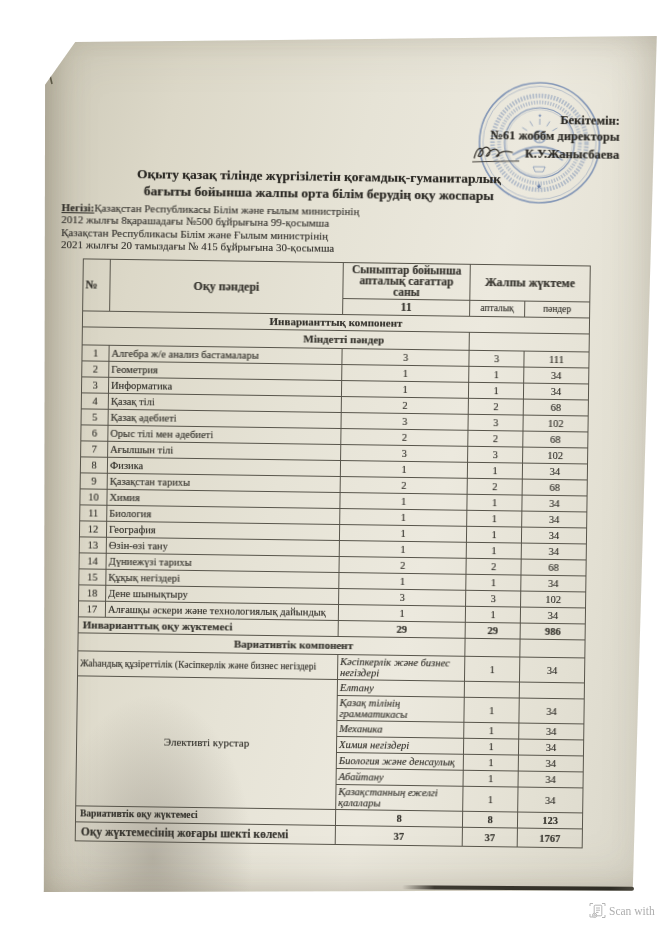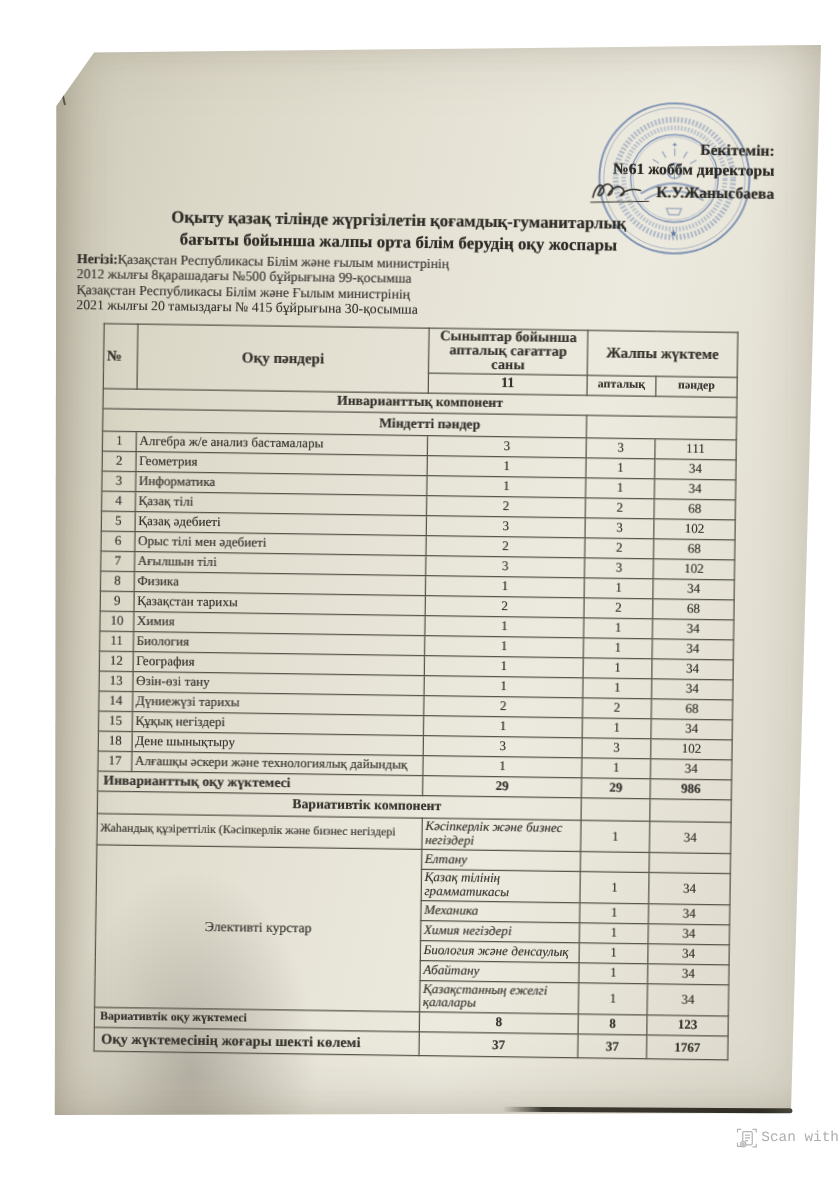--- a/index.html
+++ b/index.html
@@ -21,35 +21,35 @@
   .approval{position:absolute;right:38px;top:74px;text-align:right;font-weight:bold;
             font-size:12.5px;line-height:15.5px;color:#2c2a25;z-index:3;
             text-shadow:0 0 0.6px rgba(45,42,38,0.55);}
   .sig-row{display:flex;align-items:center;justify-content:flex-end;gap:2px;}
   .stamp{position:absolute;left:428px;top:34px;z-index:2;opacity:0.88;pointer-events:none;}
   .title{position:absolute;left:0;top:132px;width:556px;text-align:center;font-weight:bold;
          font-size:13.5px;line-height:17px;color:#2c2a25;z-index:3;
          text-shadow:0 0 0.7px rgba(45,42,38,0.5);}
   .basis{position:absolute;left:21px;top:169px;font-size:11px;line-height:12.3px;
          color:#363430;z-index:3;text-shadow:0 0 0.5px rgba(55,52,46,0.45);}
-  .basis b{color:#2c2a25;}
+  .basis b{color:#2c2a25;text-decoration:underline;}
   
   table.doc{position:absolute;left:43px;top:226px;width:507px;border-collapse:collapse;
             table-layout:fixed;z-index:3;
             font-size:10.5px;color:#34322c;text-shadow:0 0 0.5px rgba(50,47,42,0.5);}
   table.doc td, table.doc th{border:1px solid #57544a;padding:1px 2px;line-height:11px;
             overflow:hidden;height:13px;vertical-align:middle;}
   .hr1 th{height:41px;}
   .hr2 th{height:13px;}
   .th-num{vertical-align:top;text-align:left;padding:3px 0 0 6px;font-size:12px;font-weight:bold;}
   .th-subj{text-align:center;font-size:12px;font-weight:bold;}
   .th-hours{text-align:center;font-size:11.5px;font-weight:bold;line-height:13px;padding-top:3px;vertical-align:top;}
   .th-total{text-align:center;font-size:12px;font-weight:bold;vertical-align:top;padding-top:3px;}
   .th-grade{text-align:center;font-size:11.5px;font-weight:bold;}
-  .th-wk,.th-yr{text-align:center;font-size:9.5px;font-weight:bold;color:#3a3832;}
+  .th-wk,.th-yr{text-align:center;font-size:9.5px;font-weight:normal;color:#3a3832;}
   .sec-invariant td{font-weight:bold;font-size:11px;text-align:center;padding-left:168px;height:15px;}
   .sec-mandatory td.lbl{font-weight:bold;font-size:11px;text-align:center;padding-left:138px;height:15px;}
   .sec-variative td.lbl{font-weight:bold;font-size:11px;text-align:center;padding-left:46px;height:15px;}
   td.idx{text-align:center;}
   td.subj{text-align:left;padding-left:5px;}
   td.num{text-align:center;}
   td.vtop{vertical-align:top;padding-top:2px;}
   tr.total-inv td{font-weight:bold;}
   tr.total-inv td.lab{font-size:11px;text-align:left;padding-left:4px;}
   td.glabel{font-size:9.5px;text-align:left;padding-left:4px;line-height:10.5px;vertical-align:top;padding-top:2px;}
@@ -57,21 +57,21 @@
   td.elective-label{text-align:center;font-size:11px;vertical-align:middle;}
   tr.total-var td{font-weight:bold;}
   tr.total-var td.lab{font-size:9.5px;text-align:left;padding-left:4px;}
   tr.grand td{font-weight:bold;height:16px;}
   tr.grand td.lab{font-size:11.5px;text-align:left;padding-left:5px;}
   
   .edge-line{position:absolute;left:402px;top:886px;width:232px;height:4px;z-index:4;
              transform:rotate(0.35deg);border-radius:2px;
              background:linear-gradient(to right, rgba(58,55,46,0) 0%, #3d3a31 14%, #2f2d25 90%, #4a473d 100%);}
   .watermark{position:absolute;left:589px;top:902px;display:flex;align-items:center;gap:3px;
-             font-family:Liberation Mono, monospace;font-size:11.5px;color:#aeaeae;z-index:5;}
+             font-family:Liberation Serif, serif;font-size:11.5px;color:#aeaeae;z-index:5;}
 </style>
 </head>
 <body>
 
 <div class="canvas">
 
   <div class="page">
 
     <svg class="corner-crease" width="20" height="50" viewBox="0 0 20 50">
       <path d="M3,8 L10,38" stroke="#45412f" stroke-width="1.6" fill="none" opacity="0.8"></path>

